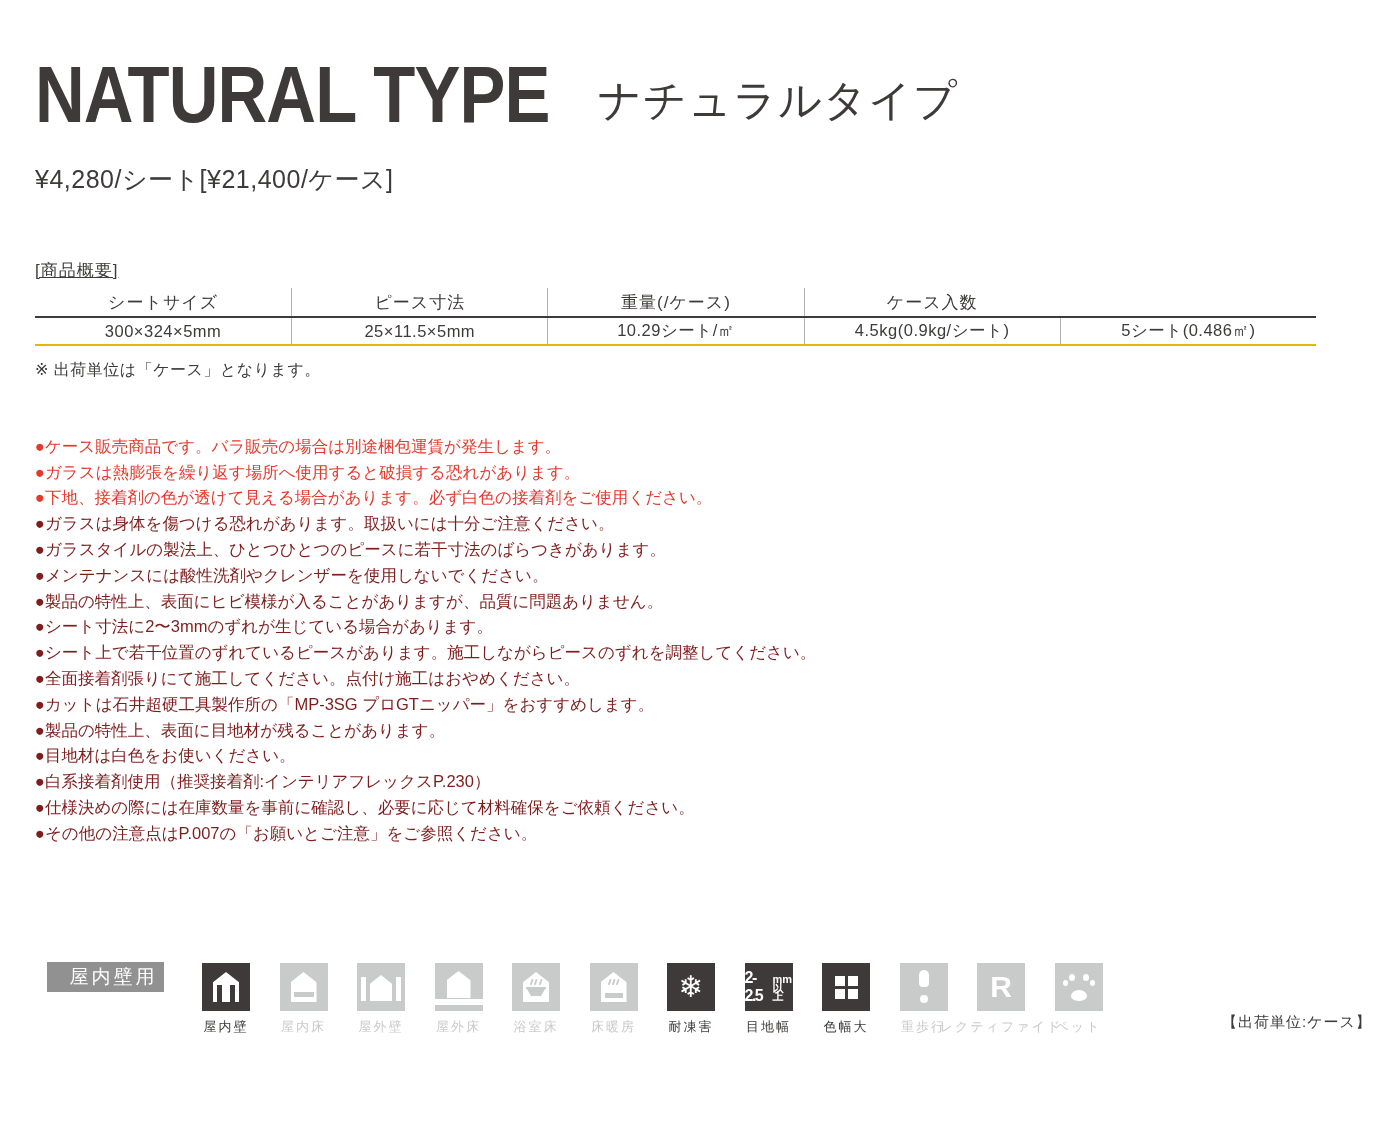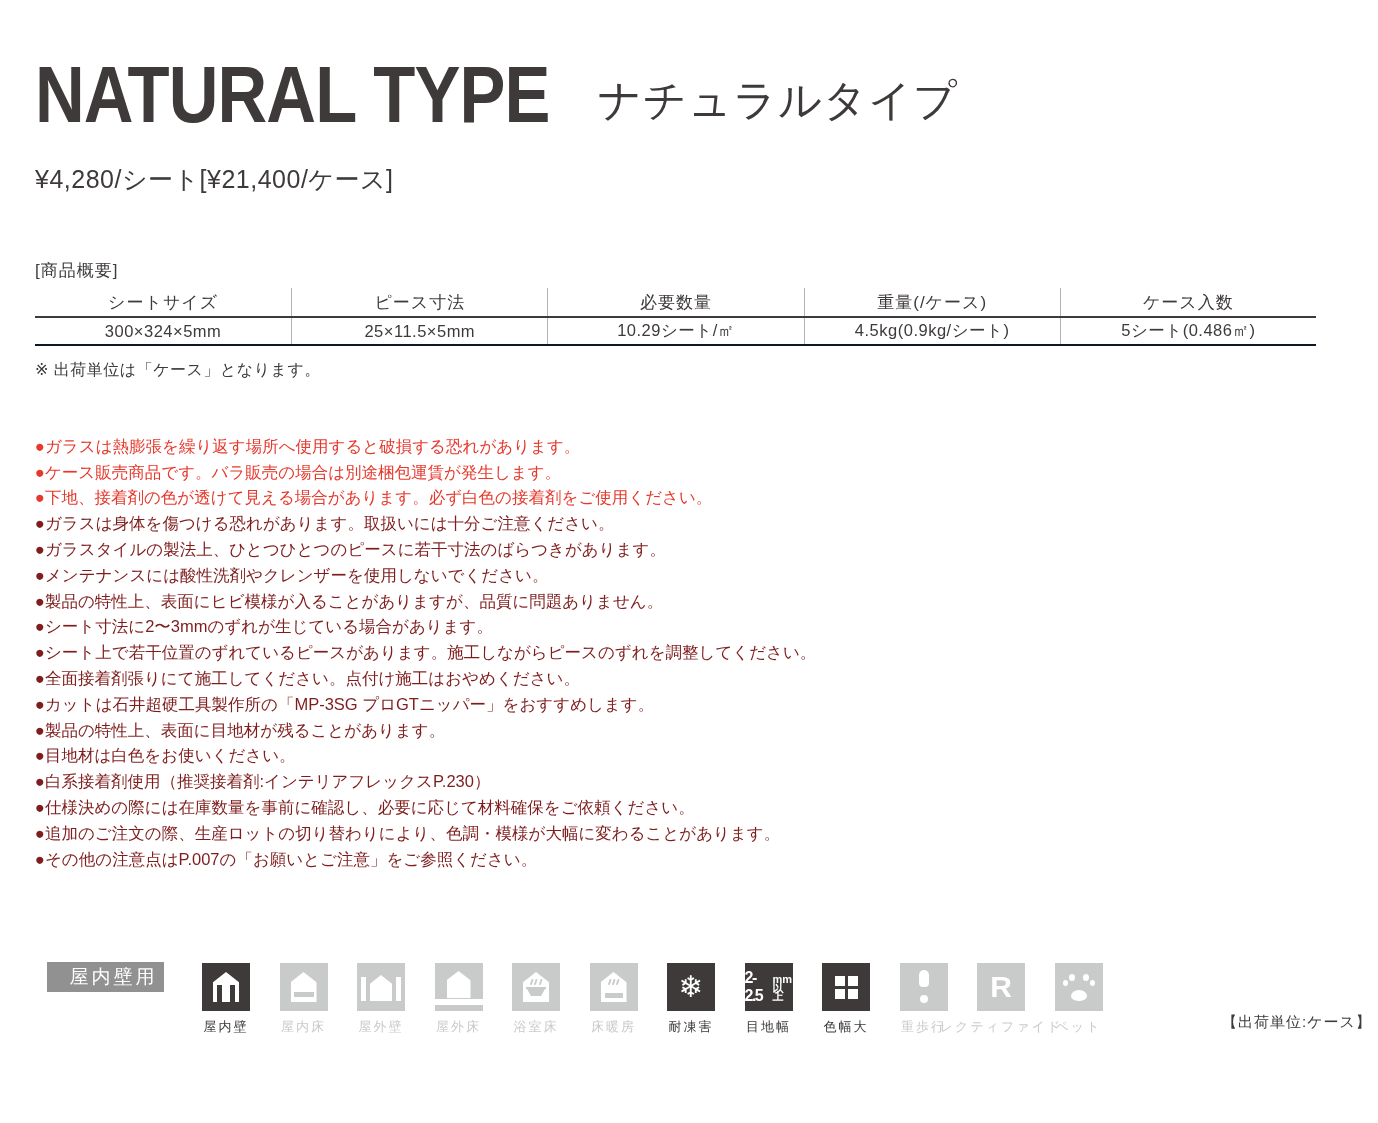--- a/index.html
+++ b/index.html
@@ -9,25 +9,25 @@
 
   
   .title-en { position:absolute; left:35px; top:55px; font-size:80px; line-height:1.0;
               font-weight:700; letter-spacing:-1px; color:#3e3a39;
               transform:scaleX(.86); transform-origin:0 0; white-space:nowrap; }
   .title-ja { position:absolute; left:598px; top:72px; font-size:43px; font-weight:500;
               letter-spacing:1px; color:#3e3a39; white-space:nowrap; }
   .price { position:absolute; left:35px; top:163px; font-size:25px; letter-spacing:.5px; color:#3e3a39; }
 
   
-  .overview-label { position:absolute; left:35px; top:259px; font-size:17px; letter-spacing:1px; }
+  .overview-label { position:absolute; left:35px; top:259px; font-size:17px; letter-spacing:1px;text-decoration:underline; }
   .spec-table { position:absolute; left:35px; top:288px; width:1281px; }
   .spec-row { display:flex; }
   .spec-row.head { height:30px; border-bottom:2px solid #3e3a39; }
-  .spec-row.vals { height:28px; border-bottom:2px solid #0f172a; }
+  .spec-row.vals { height:28px; border-bottom:2px solid #eab308; }
   .spec-cell { width:20%; display:flex; align-items:center; justify-content:center;
                font-size:17px; letter-spacing:1px; }
   .spec-row .spec-cell + .spec-cell { border-left:1px solid #b3b3b3; }
   .spec-row.vals .spec-cell { font-size:16.5px; letter-spacing:.5px; }
   .ship-note { position:absolute; left:35px; top:360px; font-size:16px; letter-spacing:.5px; }
 
   
   .notes { position:absolute; left:35px; top:434px; list-style:none; }
   .note { height:25.8px; display:flex; align-items:center; font-size:16.5px;
           letter-spacing:0; color:#7f1d1d; white-space:nowrap; }
@@ -98,52 +98,50 @@
   <div class="title-en">NATURAL TYPE</div>
   <div class="title-ja">ナチュラルタイプ</div>
   <div class="price">¥4,280/シート[¥21,400/ケース]</div>
 
   <div class="overview-label">[商品概要]</div>
 
   <div class="spec-table">
     <div class="spec-row head">
       <div class="spec-cell">シートサイズ</div>
       <div class="spec-cell">ピース寸法</div>
-      <div class="spec-cell">必要数量</div>
       <div class="spec-cell">重量(/ケース)</div>
       <div class="spec-cell">ケース入数</div>
     </div>
     <div class="spec-row vals">
       <div class="spec-cell">300×324×5mm</div>
       <div class="spec-cell">25×11.5×5mm</div>
       <div class="spec-cell">10.29シート/㎡</div>
       <div class="spec-cell">4.5kg(0.9kg/シート)</div>
       <div class="spec-cell">5シート(0.486㎡)</div>
     </div>
   </div>
 
   <div class="ship-note">※ 出荷単位は「ケース」となります。</div>
 
   <ul class="notes">
+    <li class="note red">●ケース販売商品です。バラ販売の場合は別途梱包運賃が発生します。</li>
     <li class="note red">●ガラスは熱膨張を繰り返す場所へ使用すると破損する恐れがあります。</li>
-    <li class="note red">●ケース販売商品です。バラ販売の場合は別途梱包運賃が発生します。</li>
     <li class="note red">●下地、接着剤の色が透けて見える場合があります。必ず白色の接着剤をご使用ください。</li>
     <li class="note">●ガラスは身体を傷つける恐れがあります。取扱いには十分ご注意ください。</li>
     <li class="note">●ガラスタイルの製法上、ひとつひとつのピースに若干寸法のばらつきがあります。</li>
     <li class="note">●メンテナンスには酸性洗剤やクレンザーを使用しないでください。</li>
     <li class="note">●製品の特性上、表面にヒビ模様が入ることがありますが、品質に問題ありません。</li>
     <li class="note">●シート寸法に2〜3mmのずれが生じている場合があります。</li>
     <li class="note">●シート上で若干位置のずれているピースがあります。施工しながらピースのずれを調整してください。</li>
     <li class="note">●全面接着剤張りにて施工してください。点付け施工はおやめください。</li>
     <li class="note">●カットは石井超硬工具製作所の「MP-3SG プロGTニッパー」をおすすめします。</li>
     <li class="note">●製品の特性上、表面に目地材が残ることがあります。</li>
     <li class="note">●目地材は白色をお使いください。</li>
     <li class="note">●白系接着剤使用（推奨接着剤:インテリアフレックスP.230）</li>
     <li class="note">●仕様決めの際には在庫数量を事前に確認し、必要に応じて材料確保をご依頼ください。</li>
-    <li class="note">●追加のご注文の際、生産ロットの切り替わりにより、色調・模様が大幅に変わることがあります。</li>
     <li class="note">●その他の注意点はP.007の「お願いとご注意」をご参照ください。</li>
   </ul>
 
   <div class="usage-label">屋内壁用</div>
 
   <div class="icons">
 
     <div class="icon-cell">
       <div class="sq dark">
         <div class="house">

